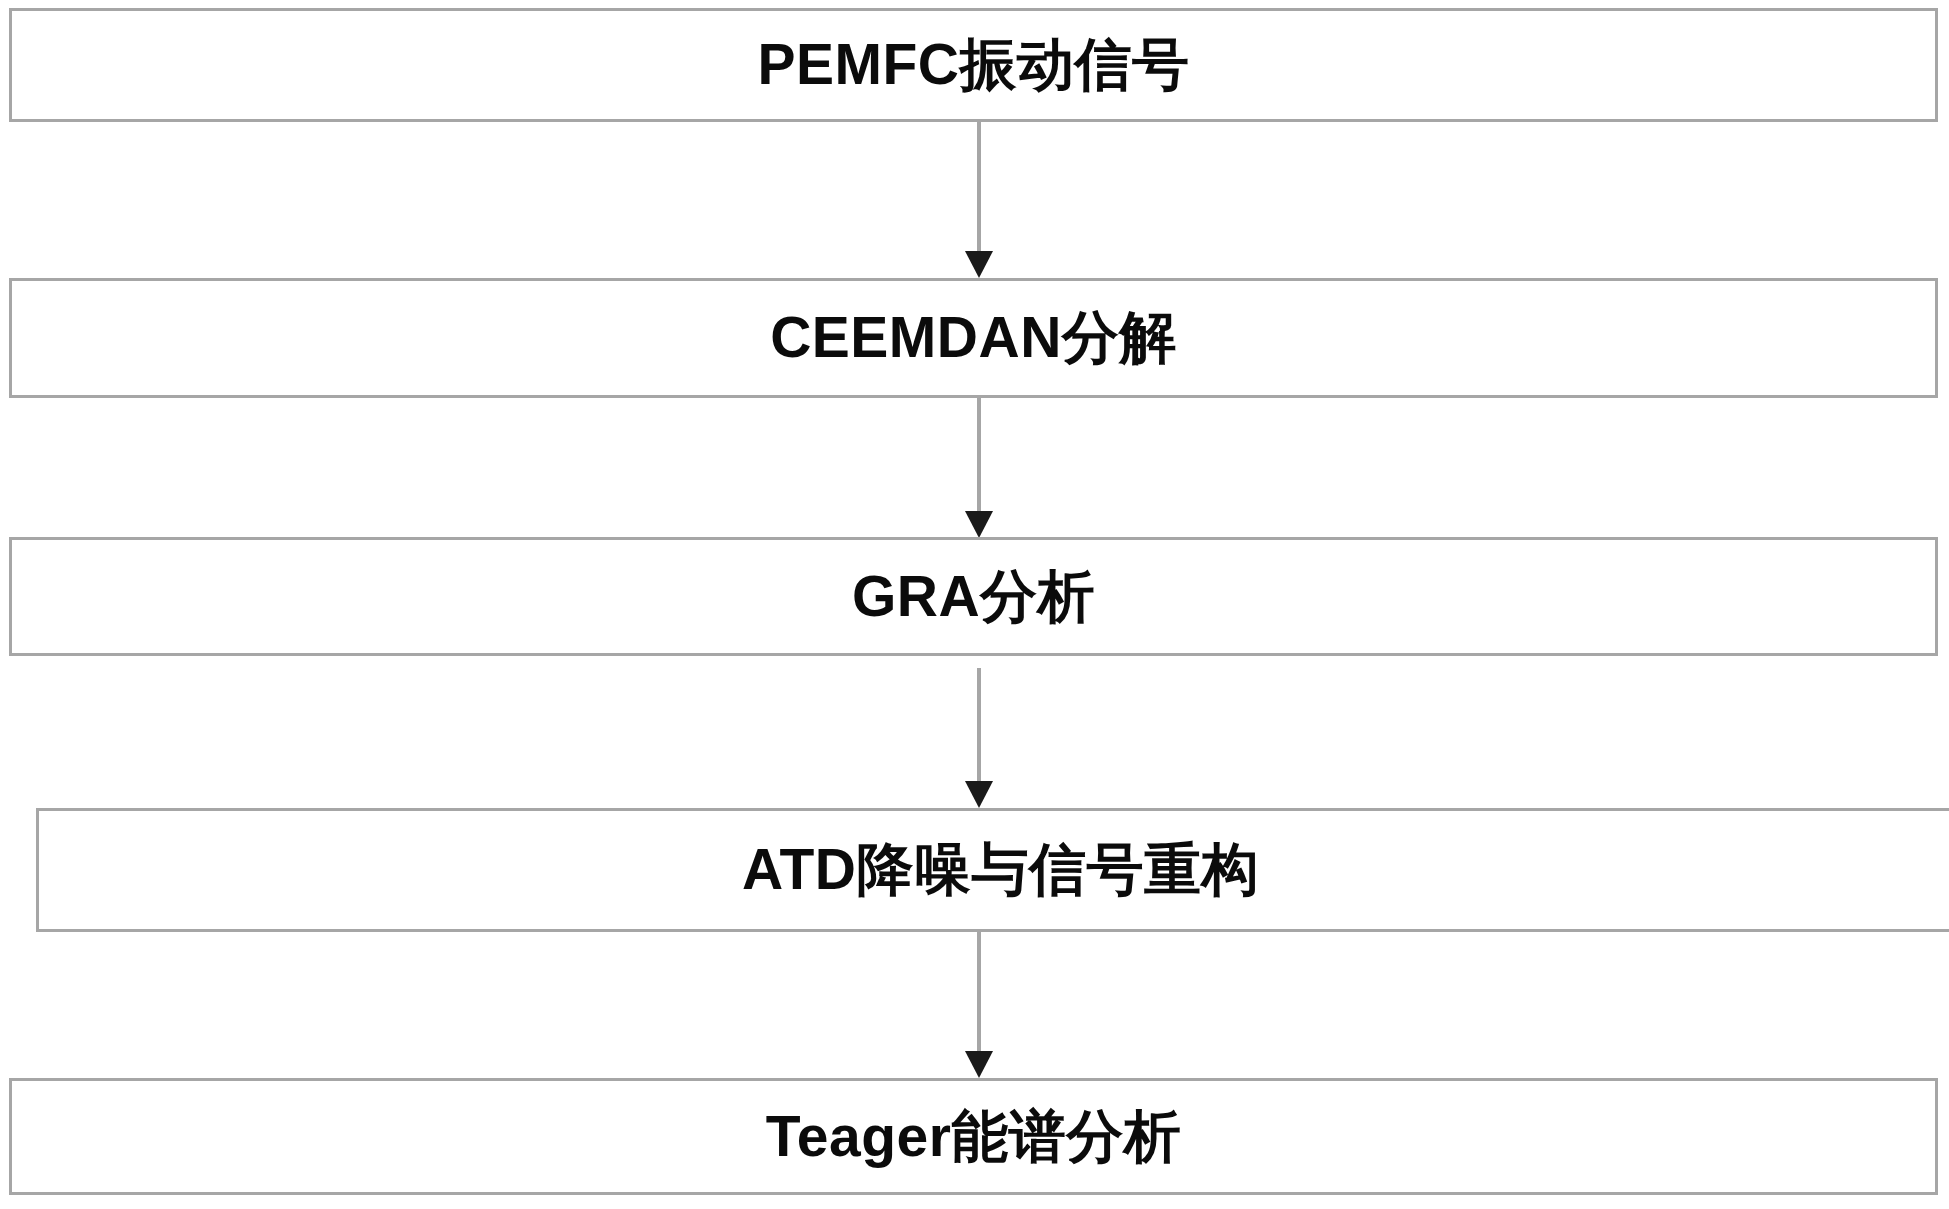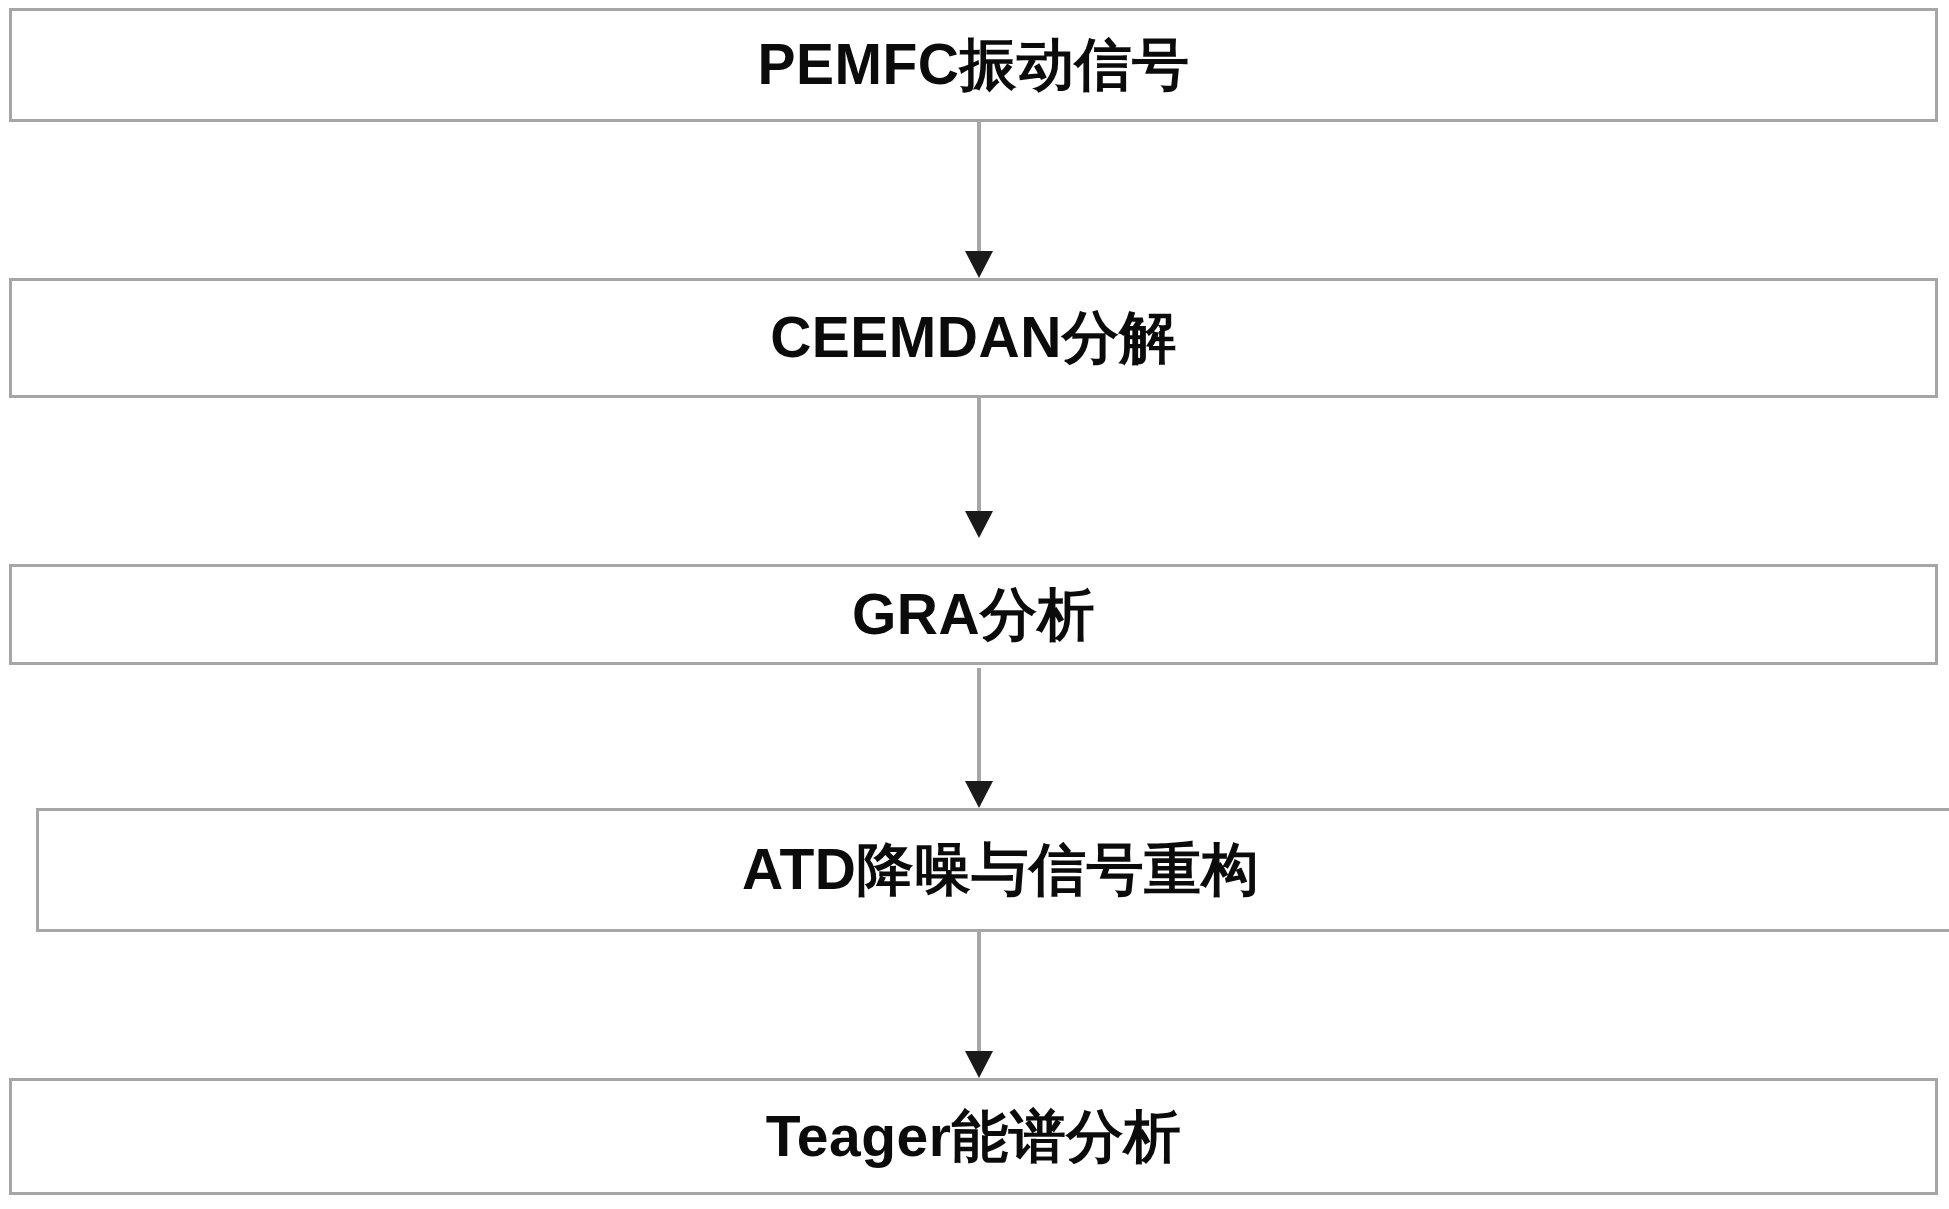--- a/index.html
+++ b/index.html
@@ -40,21 +40,21 @@
     color: #0b0b0b;
     letter-spacing: 0.5px;
     white-space: nowrap;
     font-weight: 700;
     text-align: center;
   }
 
   
   #node-1 { top: 8px;    height: 114px; }
   #node-2 { top: 278px;  height: 120px; }
-  #node-3 { top: 564px;  height: 101px; }
+  #node-3 { top: 537px;  height: 119px; }
   #node-4 { top: 808px;  height: 124px; margin-left: 27px; }
   #node-5 { top: 1078px; height: 117px; }
 
   
   .connector {
     position: absolute;
     left: 971px;            
     width: 16px;
   }
   .connector .stem {

